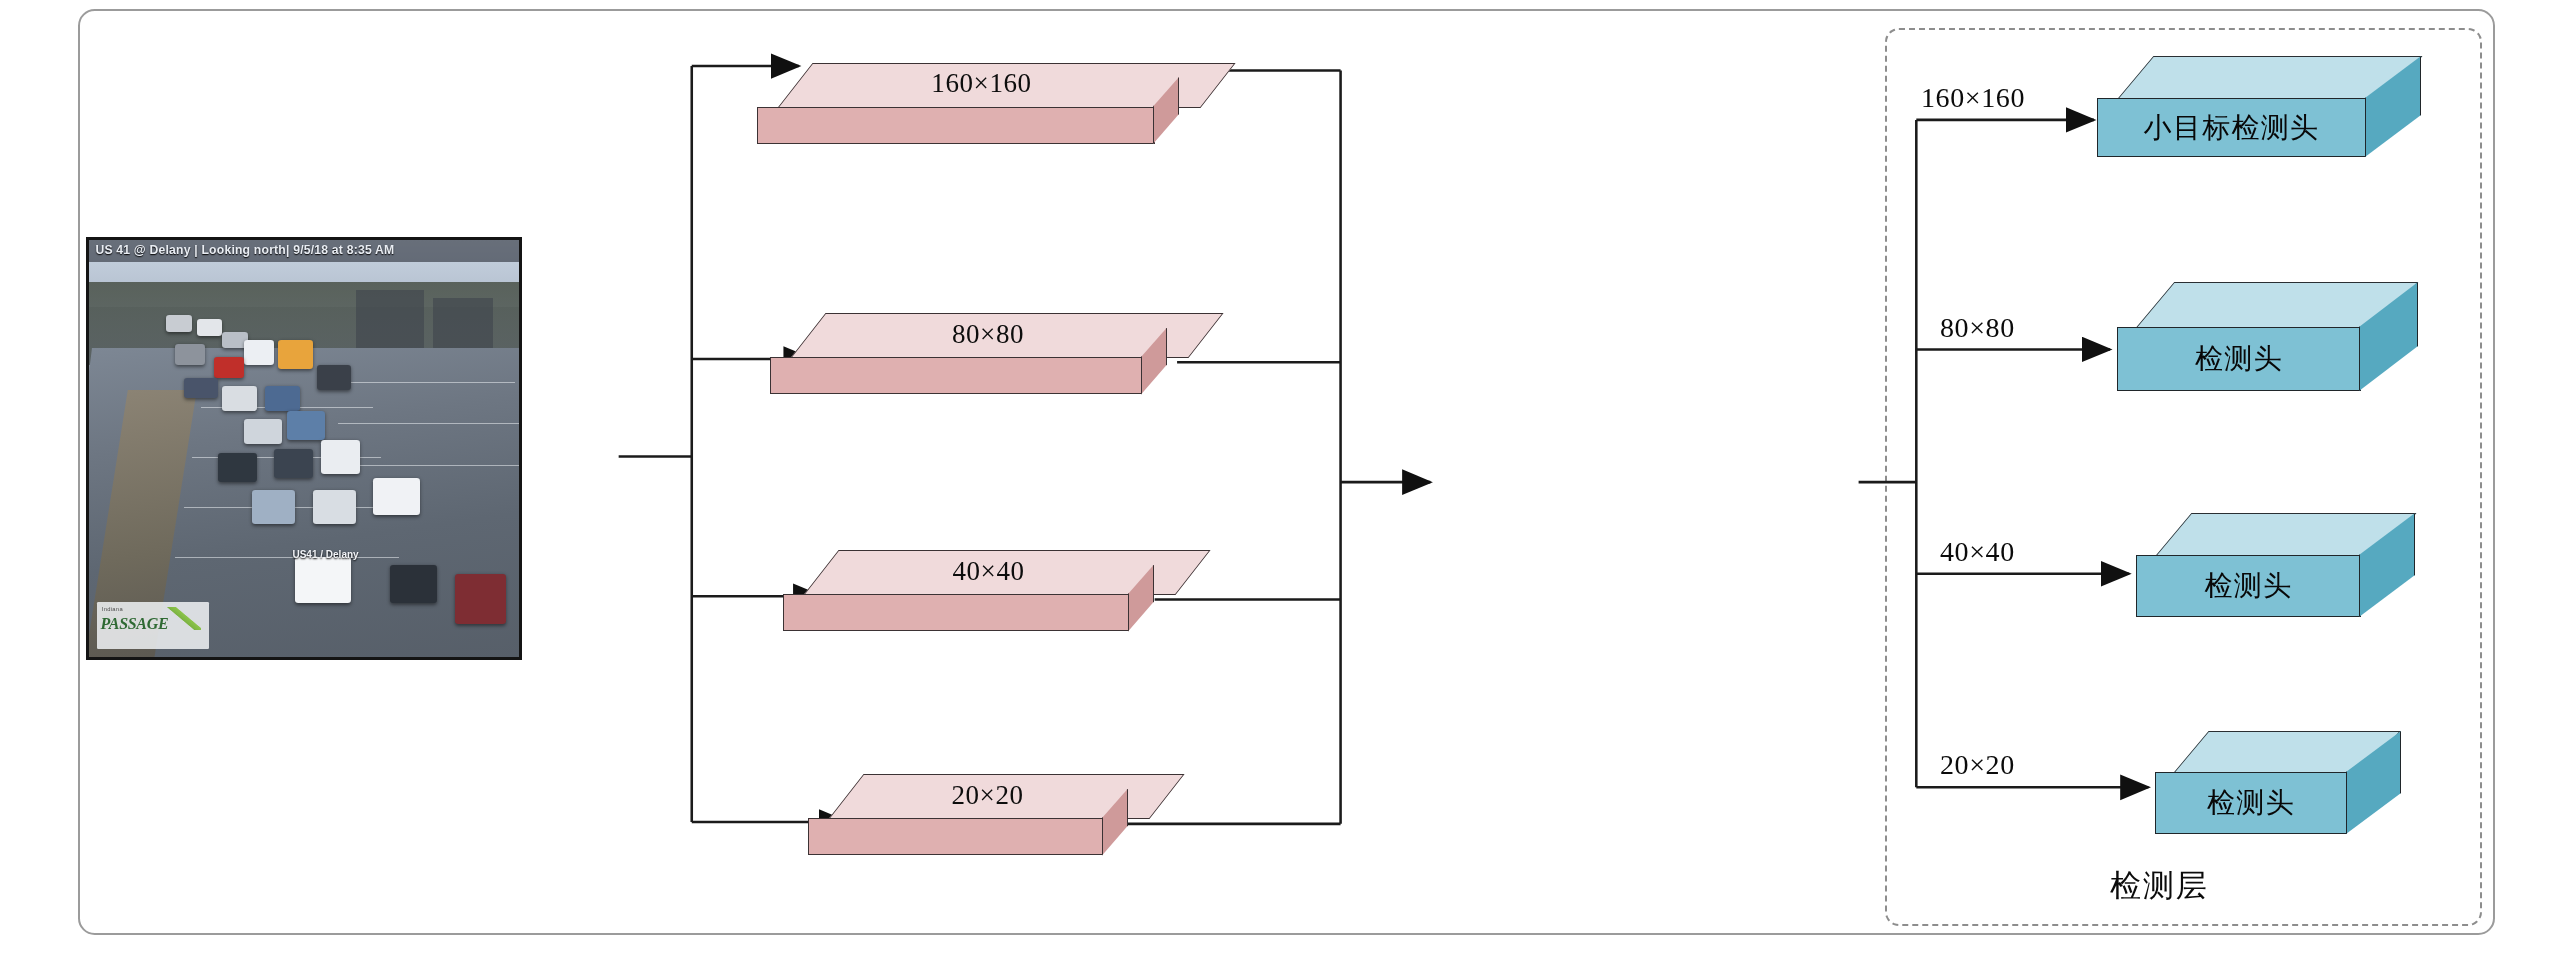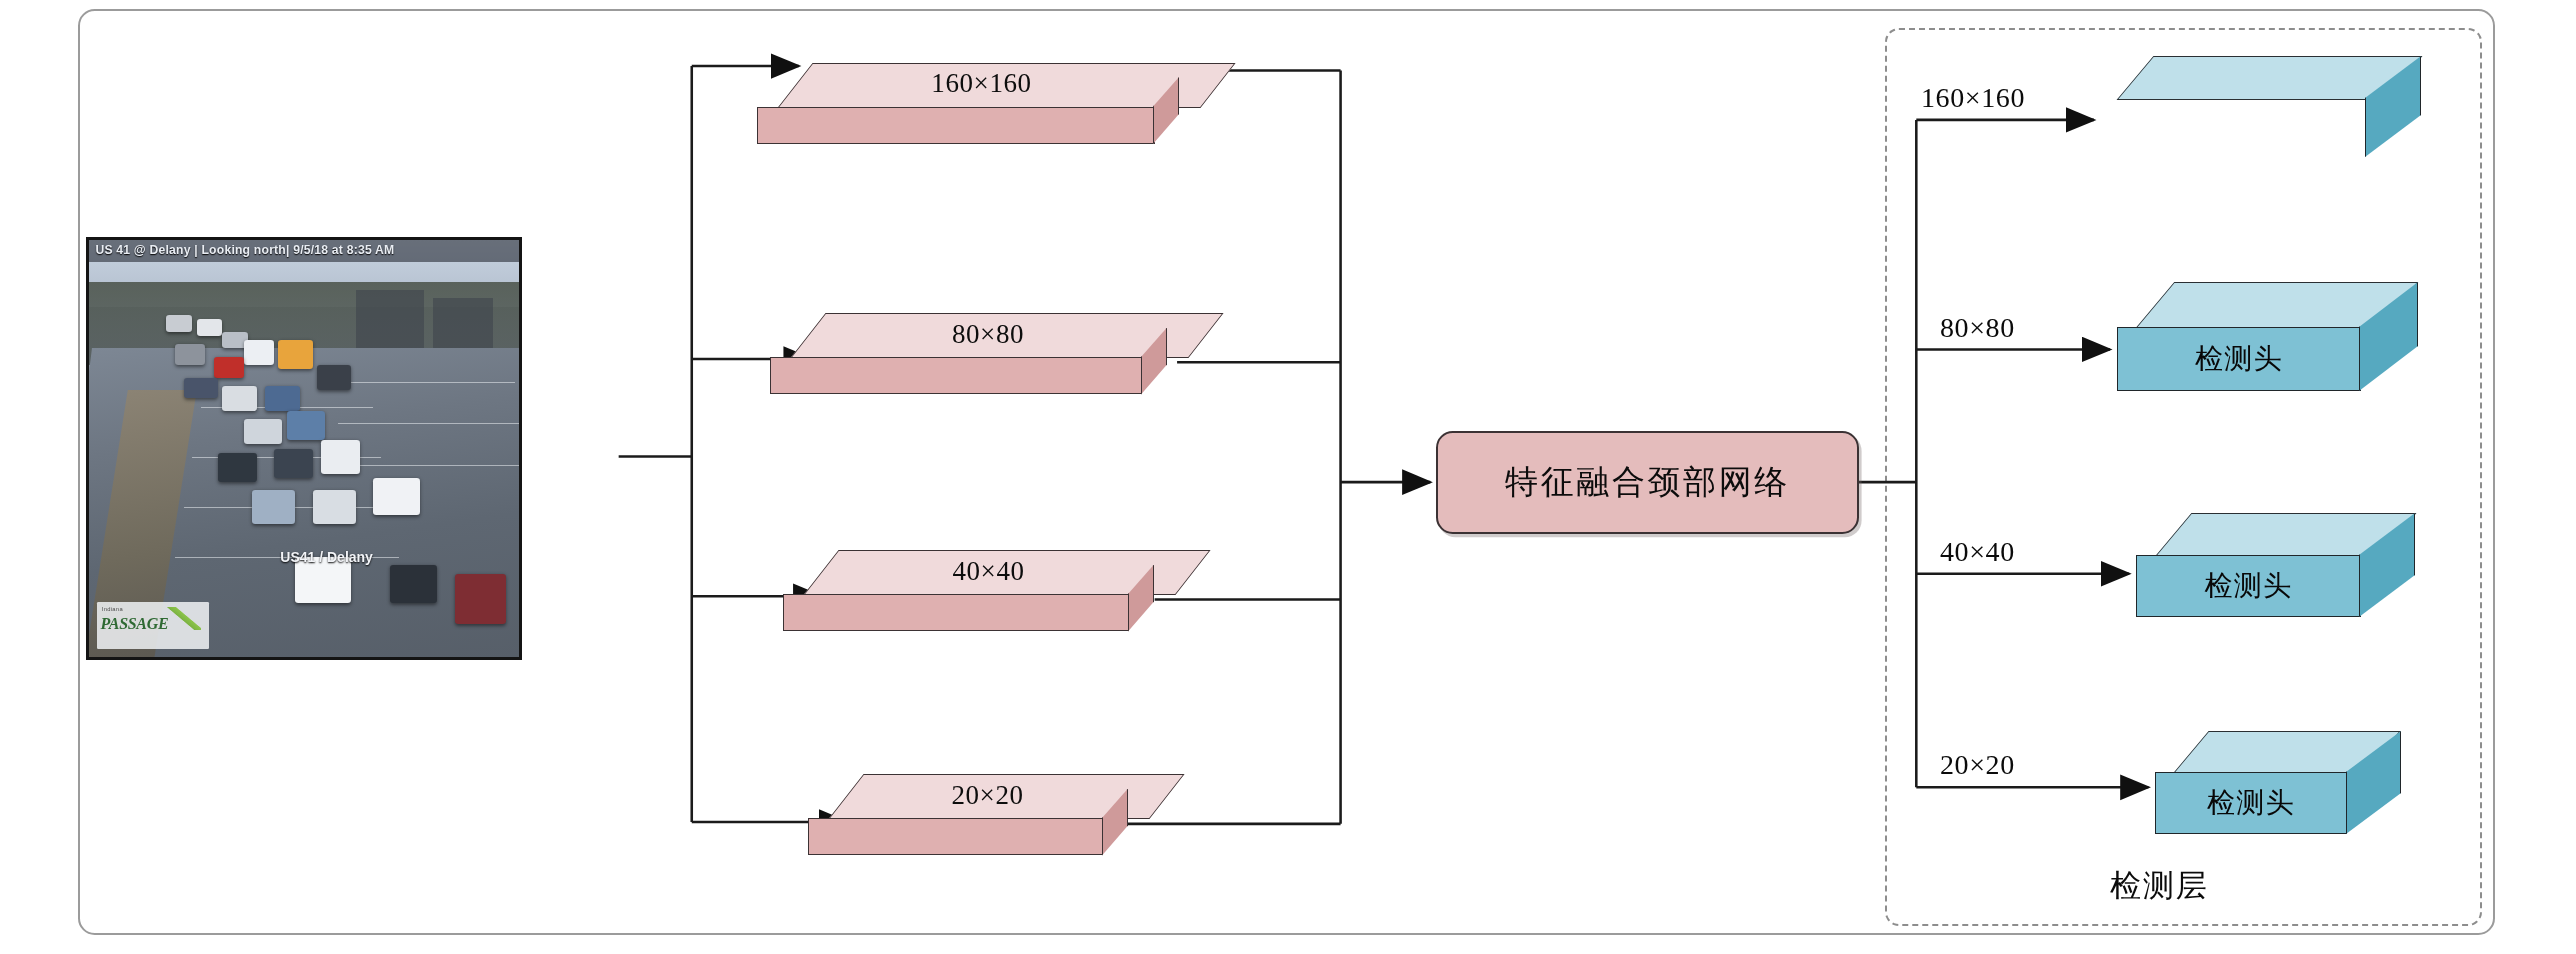--- a/index.html
+++ b/index.html
@@ -52,21 +52,21 @@
     position:absolute;left:0;top:0;width:100%;height:22px;
     background:rgba(24,28,36,.55);
   }
   .cam-toptext{
     position:absolute;left:6.4px;top:2.6px;color:#e9edf3;
     font-family:"Liberation Sans",sans-serif;font-weight:bold;font-size:12.2px;
     letter-spacing:0.2px;text-shadow:0 0.6px 1.3px #000;white-space:nowrap;
   }
   .cam-centertext{
     position:absolute;left:50%;top:74%;transform:translateX(-46%);
-    color:#f2f4f8;font-family:"Liberation Sans",sans-serif;font-weight:bold;font-size:14px;
+    color:#f2f4f8;font-family:"Liberation Sans",sans-serif;font-weight:bold;font-size:10px;
     text-shadow:0 1.3px 1.9px #000;white-space:nowrap;padding-left:35px;
   }
   .cam-logo{
     position:absolute;left:7.7px;bottom:7.7px;width:112px;height:47px;
     background:rgba(239,241,243,.86);border-radius:1.3px;
   }
   .cam-logo .small{
     position:absolute;left:5.1px;top:3.8px;font-family:"Liberation Sans",sans-serif;
     font-size:5.8px;color:#4b4b4b;letter-spacing:0.3px;
   }
@@ -256,31 +256,31 @@
     <div class="label" style="top:11.5px;">40×40</div>
   </div>
 
   <div class="slab" style="left:808px;top:768px;width:359px;height:128px;">
     <div class="top" style="width:321px;height:45px;transform:skewX(-38deg);left:38px;top:6.4px;"></div>
     <div class="front" style="left:0;top:50px;width:295px;height:37px;"></div>
     <div class="side" style="left:294px;top:20.5px;width:26px;height:67px;clip-path:polygon(0 29.5px,100% 0,100% 37px,0 100%);"></div>
     <div class="label" style="top:11.5px;">20×20</div>
   </div>
 
-  <div class="neck">
-    <span>特征融合颈部网络</span>
-  </div>
 
   <div class="dim-label" style="left:1921px;top:82px;">160×160</div>
   <div class="dim-label" style="left:1940px;top:312px;">80×80</div>
   <div class="dim-label" style="left:1940px;top:536px;">40×40</div>
   <div class="dim-label" style="left:1940px;top:749px;">20×20</div>
 
   <div class="cube" style="left:2097px;top:56px;width:359px;height:122px;">
     <div class="ctop" style="left:38px;top:0;width:269px;height:44px;transform:skewX(-40deg);"></div>
+    <div class="cfront" style="left:0;top:42px;width:269px;height:59px;">
+      <span class="clabel">小目标检测头</span>
+    </div>
     <div class="cside" style="left:268px;top:0;width:56px;height:101px;clip-path:polygon(0 42px,100% 0,100% 59px,0 100%);"></div>
   </div>
 
   <div class="cube" style="left:2117px;top:282px;width:334px;height:128px;">
     <div class="ctop" style="left:38px;top:0;width:244px;height:46px;transform:skewX(-40deg);"></div>
     <div class="cfront" style="left:0;top:45px;width:244px;height:64px;">
       <span class="clabel">检测头</span>
     </div>
     <div class="cside" style="left:242px;top:0;width:59px;height:109px;clip-path:polygon(0 45px,100% 0,100% 64px,0 100%);"></div>
   </div>

